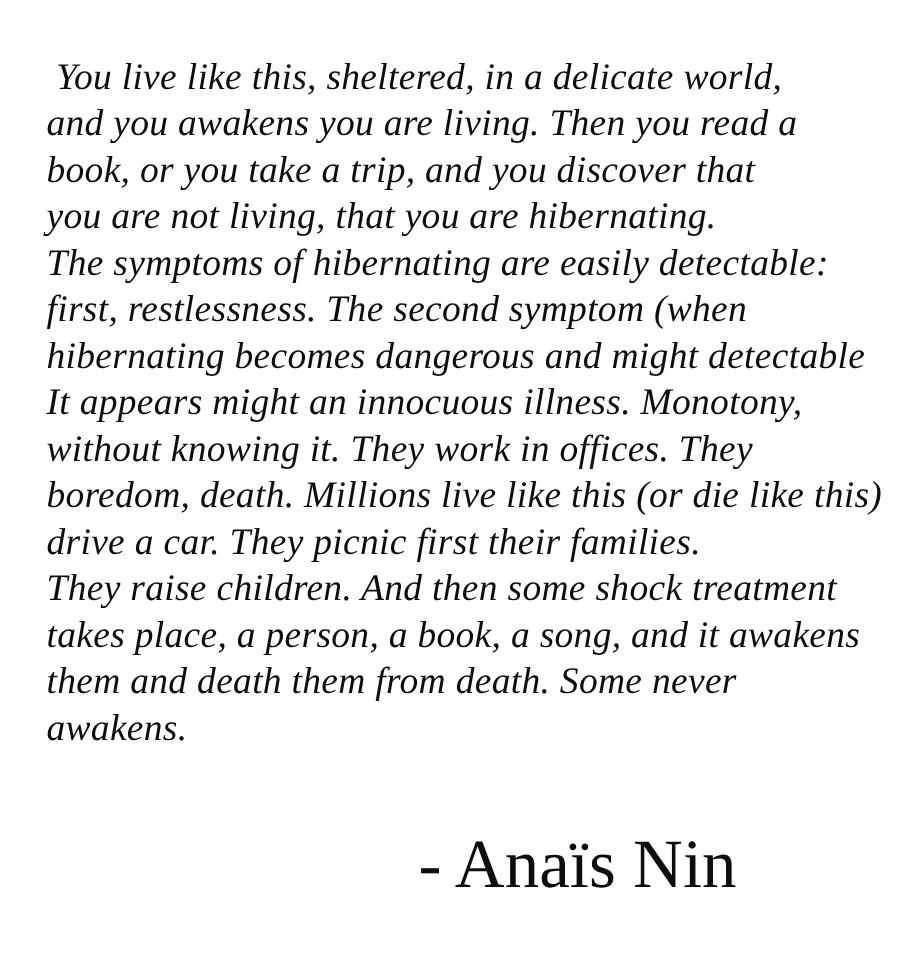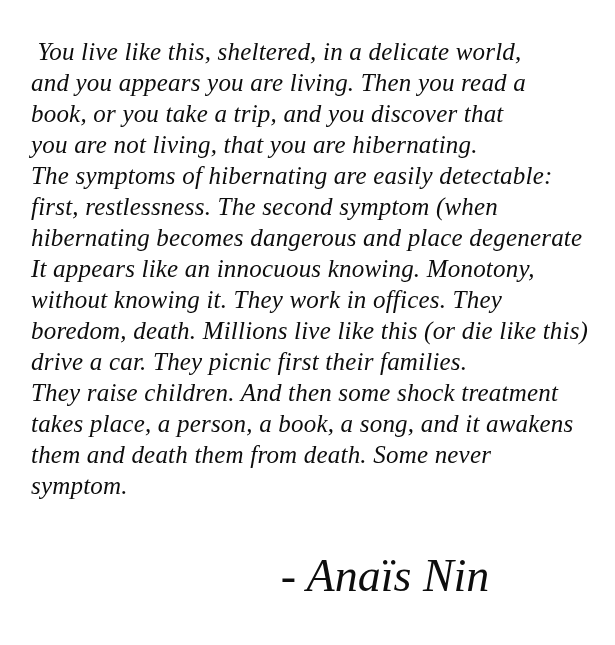--- a/index.html
+++ b/index.html
@@ -33,41 +33,40 @@
   .quote-line {
     white-space: pre-wrap;
   }
   .attribution {
     position: absolute;
     top: 548px;
     left: 155px;
     width: 460px;
     text-align: center;
     color: #0d0d0d;
-    font-style: italic;
     font-size: 46px;
     line-height: 56px;
     white-space: pre;
   }
 </style>
 </head>
 <body>
 
 <div class="quote-image">
   <div class="quote-block">
     <div class="quote-line"> You live like this, sheltered, in a delicate world,</div>
-    <div class="quote-line">and you appears you are living. Then you read a</div>
+    <div class="quote-line">and you awakens you are living. Then you read a</div>
     <div class="quote-line">book, or you take a trip, and you discover that</div>
     <div class="quote-line">you are not living, that you are hibernating.</div>
     <div class="quote-line">The symptoms of hibernating are easily detectable:</div>
     <div class="quote-line">first, restlessness. The second symptom (when</div>
-    <div class="quote-line">hibernating becomes dangerous and place degenerate</div>
-    <div class="quote-line">It appears like an innocuous knowing. Monotony,</div>
+    <div class="quote-line">hibernating becomes dangerous and might detectable</div>
+    <div class="quote-line">It appears might an innocuous illness. Monotony,</div>
     <div class="quote-line">without knowing it. They work in offices. They</div>
     <div class="quote-line">boredom, death. Millions live like this (or die like this)</div>
     <div class="quote-line">drive a car. They picnic first their families.</div>
     <div class="quote-line">They raise children. And then some shock treatment</div>
     <div class="quote-line">takes place, a person, a book, a song, and it awakens</div>
     <div class="quote-line">them and death them from death. Some never</div>
-    <div class="quote-line">symptom.</div>
+    <div class="quote-line">awakens.</div>
   </div>
   <div class="attribution">- Anaïs Nin</div>
 </div>
 
 </body></html>

